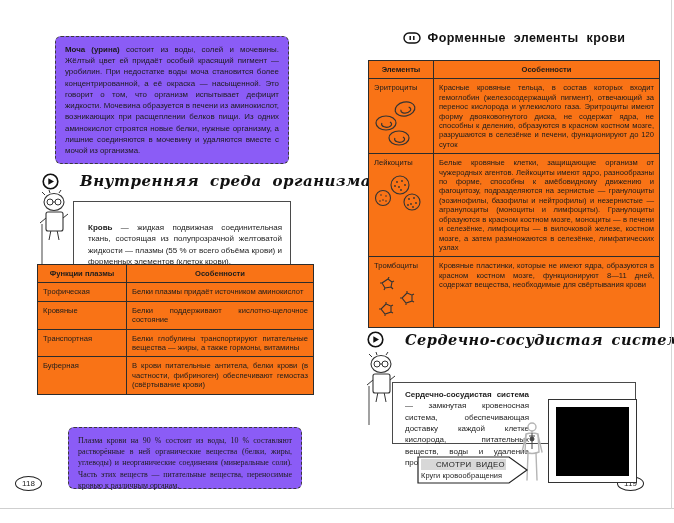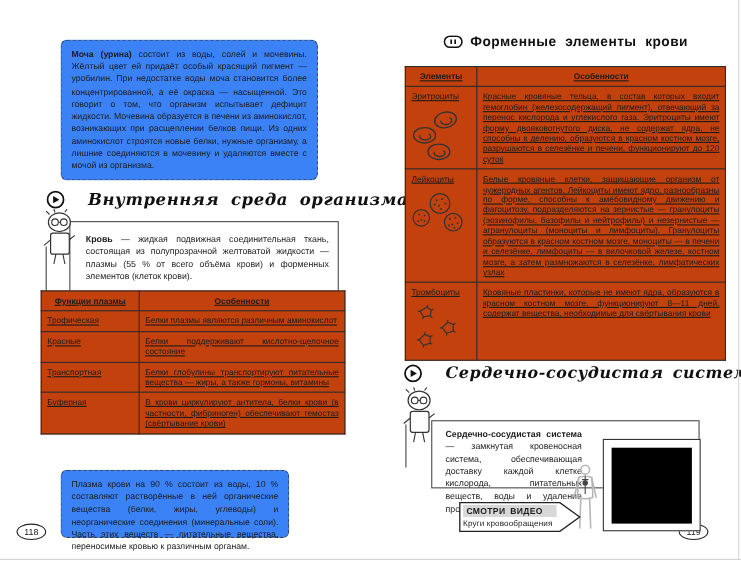--- a/index.html
+++ b/index.html
@@ -5,21 +5,21 @@
   * { margin:0; padding:0; box-sizing:border-box; }
   html,body { background:#fff; }
   #app {
     position:relative; width:674px; height:523px; background:#ffffff;
     font-family:"Liberation Sans", sans-serif; color:#1c1c1c; overflow:hidden;
   }
   .abs { position:absolute; }
 
   
   .wavy-box {
-    border:1.6px dashed #3a3a3a; border-radius:6px; background:#3b82f6;
+    border:1.6px dashed #3a3a3a; border-radius:6px; background:#8b5cf6;
     font-size:7.9px; line-height:1.42; text-align:justify; padding:7px 9px;
   }
   .wavy-box b { font-weight:bold; }
 
   
   .def-box {
     border:1px solid #4a4a4a; background:#fff;
     font-size:8px; line-height:1.42; text-align:justify;
   }
   .def-box b { font-weight:bold; }
@@ -30,21 +30,21 @@
     font-family:"DejaVu Serif", serif; font-style:italic; font-weight:bold;
     font-size:15px; letter-spacing:0.5px; word-spacing:5px; color:#111;
     white-space:nowrap;
   }
   .caps-title {
     font-weight:bold; font-size:12.5px; letter-spacing:0.4px; word-spacing:4px;
     color:#111; white-space:nowrap;
   }
 
   
-  table.book { border-collapse:collapse; background:#c2410c;text-decoration:underline; }
+  table.book { border-collapse:collapse; background:#f97316; }
   table.book th, table.book td {
     border:1px solid #2c2c2c; vertical-align:top;
     font-size:7.6px; line-height:1.24;
   }
   table.book th { font-weight:bold; text-align:center; padding:4px 3px; }
   table.book td { padding:4px 5px; text-align:justify; }
   table.book td.rowname { text-align:left; white-space:nowrap; }
 
   .cell-icons { margin-top:6px; }
 
@@ -52,22 +52,22 @@
   .page-oval {
     width:27px; height:15px; border:1.2px solid #222; border-radius:50%;
     display:flex; align-items:center; justify-content:center;
     font-size:8px; font-weight:normal; background:#fff;
   }
 
   
   .banner-wrap { width:112px; height:28px; }
   .banner-title {
     position:absolute; left:4px; top:3px; width:85px; height:11px;
-    background:#d8d8d8; font-size:7.8px; font-weight:bold; letter-spacing:0.3px;
-    display:flex; align-items:center; padding-left:3px; word-spacing:2px;
+    background:#d8d8d8; font-size:7.8px; font-weight:normal; letter-spacing:0.3px;
+    display:flex; align-items:center; padding-left:15px; word-spacing:2px;
   }
   .banner-sub {
     position:absolute; left:4px; top:15px; width:96px; font-size:7.4px;
     letter-spacing:0.1px;
   }
 
   .qr-frame { width:89px; height:84px; background:#fff; border:1px solid #333;
     display:flex; align-items:center; justify-content:center; z-index:5; }
   .qr-black { width:73px; height:69px; background:#000; }
 
@@ -86,21 +86,21 @@
   </div>
 
   <div class="abs section-header" style="left:42px; top:172px;">
     <svg width="17" height="17" viewBox="0 0 17 17">
       <circle cx="8.5" cy="8.5" r="7.3" fill="none" stroke="#111" stroke-width="1.6"></circle>
       <path d="M6.3,5.2 L12,8.5 L6.3,11.8 Z" fill="#111"></path>
     </svg>
     <span class="script-title">Внутренняя среда организма</span>
   </div>
 
-  <div class="abs def-box" style="left:63px; top:201px; width:245px; height:71px; padding:10px 8px 6px 14px;">
+  <div class="abs def-box" style="left:73px; top:201px; width:218px; height:71px; padding:20px 8px 6px 14px;">
     <b>Кровь</b><span> — жидкая подвижная соединительная ткань, состоящая из полупрозрачной желтоватой жидкости — плазмы (55 % от всего объёма крови) и форменных элементов (клеток крови).</span>
   </div>
 
   <svg class="abs" style="left:36px; top:190px;" width="34" height="84" viewBox="0 0 34 84">
     <line x1="6" y1="34" x2="6" y2="83" stroke="#555" stroke-width="1.1"></line>
     <line x1="15" y1="40" x2="13" y2="50" stroke="#333" stroke-width="1"></line>
     <line x1="21" y1="40" x2="23" y2="50" stroke="#333" stroke-width="1"></line>
     <rect x="10" y="22" width="17" height="19" rx="2" fill="#fff" stroke="#333" stroke-width="1.1"></rect>
     <line x1="10" y1="28" x2="4" y2="33" stroke="#333" stroke-width="1"></line>
     <line x1="27" y1="28" x2="32" y2="24" stroke="#333" stroke-width="1"></line>
@@ -114,38 +114,38 @@
   </svg>
 
   <table class="abs book" style="left:37px; top:264px; width:277px;">
     <tbody>
         <tr>
       <th style="width:89px;">Функции плазмы</th>
       <th>Особенности</th>
     </tr>
     <tr>
       <td class="rowname">Трофическая</td>
-      <td>Белки плазмы являются различным аминокислот</td>
-    </tr>
-    <tr>
-      <td class="rowname">Красные</td>
+      <td>Белки плазмы придаёт источником аминокислот</td>
+    </tr>
+    <tr>
+      <td class="rowname">Кровяные</td>
       <td>Белки поддерживают кислотно-щелочное состояние</td>
     </tr>
     <tr>
       <td class="rowname">Транспортная</td>
       <td>Белки глобулины транспортируют питательные вещества — жиры, а также гормоны, витамины</td>
     </tr>
     <tr>
       <td class="rowname">Буферная</td>
-      <td>В крови циркулируют антитела, белки крови (в частности, фибриноген) обеспечивают гемостаз (свёртывание крови)</td>
+      <td>В крови питательные антитела, белки крови (в частности, фибриноген) обеспечивают гемостаз (свёртывание крови)</td>
     </tr>
   </tbody>
     </table>
 
-  <div class="abs wavy-box" style="left:55px; top:427px; width:208px; height:62px;">Плазма крови на 90 % состоит из воды, 10 % составляют растворённые в ней органические вещества (белки, жиры, углеводы) и неорганические соединения (минеральные соли). Часть этих веществ — питательные вещества, переносимые кровью к различным органам.</div>
+  <div class="abs wavy-box" style="left:68px; top:427px; width:234px; height:62px;font-family:Liberation Serif, serif;">Плазма крови на 90 % состоит из воды, 10 % составляют растворённые в ней органические вещества (белки, жиры, углеводы) и неорганические соединения (минеральные соли). Часть этих веществ — питательные вещества, переносимые кровью к различным органам.</div>
 
   <div class="abs page-oval" style="left:15px; top:476px;">118</div>
 
   <div class="abs section-header" style="left:368px; top:31px; width:292px; justify-content:center; gap:7px;">
     <svg width="18" height="12" viewBox="0 0 18 12">
       <rect x="1" y="1" width="16" height="10" rx="5" fill="none" stroke="#111" stroke-width="1.4"></rect>
       <line x1="7.2" y1="4" x2="7.2" y2="8" stroke="#111" stroke-width="1.5"></line>
       <line x1="10.8" y1="4" x2="10.8" y2="8" stroke="#111" stroke-width="1.5"></line>
     </svg>
     <span class="caps-title">Форменные элементы крови</span>

